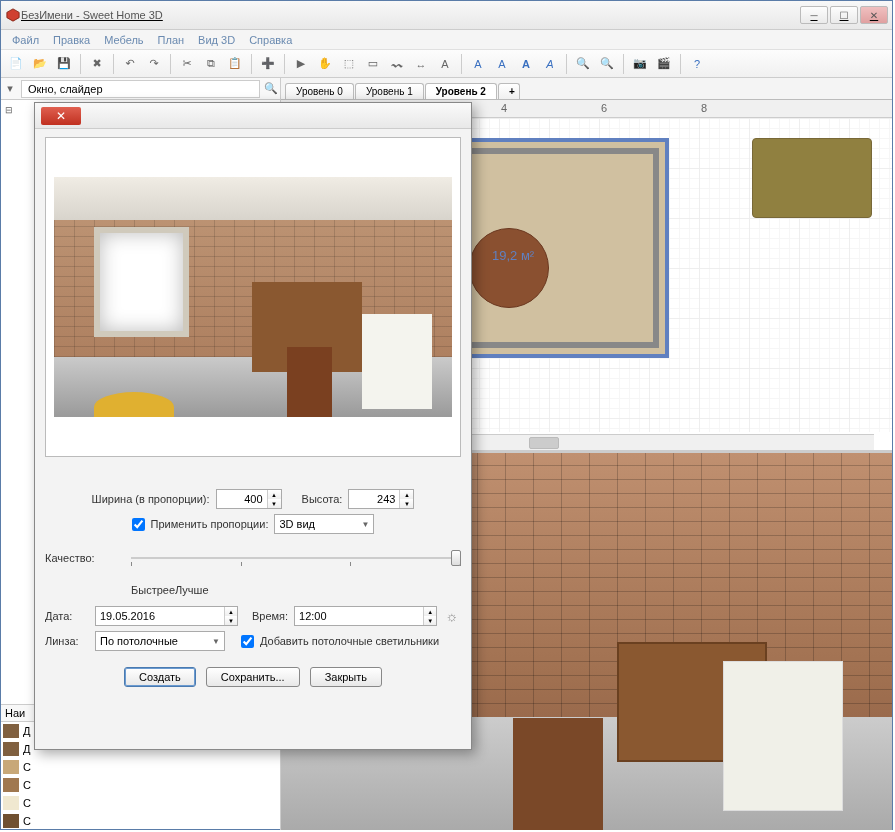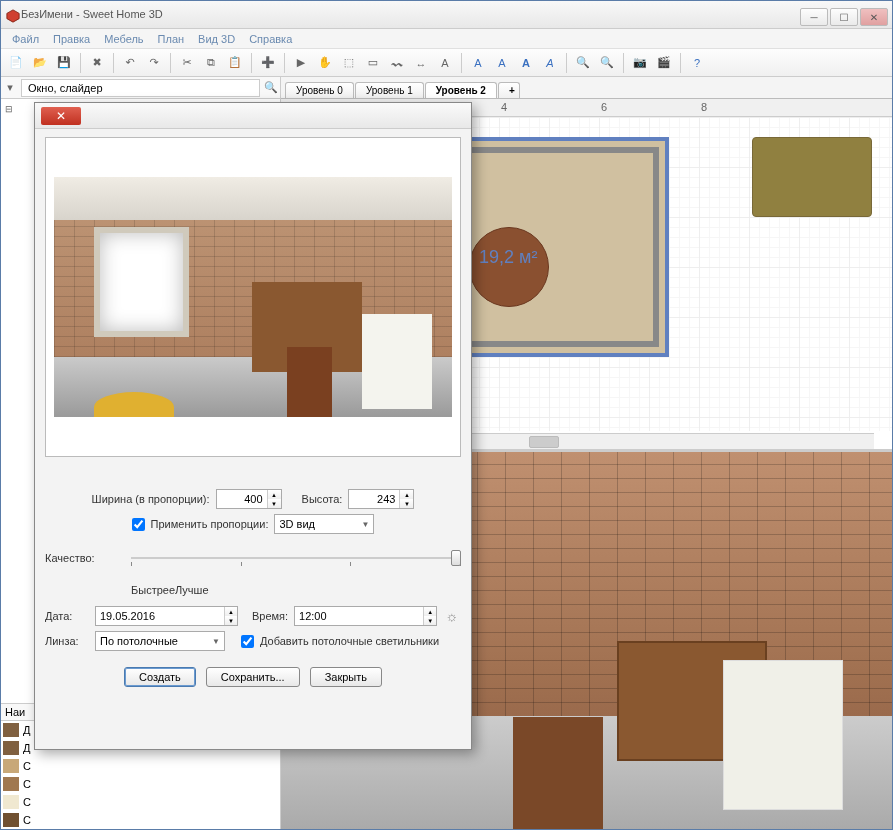--- a/index.html
+++ b/index.html
@@ -1,19 +1,19 @@
 <!DOCTYPE html>
 <html><head>
 <meta charset="utf-8">
 <style>
 * { box-sizing: border-box; margin: 0; padding: 0; font-family: 'Segoe UI', Tahoma, sans-serif; font-size: 11px; }
 body { background: #fff; width: 895px; height: 832px; overflow: hidden; position: relative; }
 
 .window { border: 1px solid #5a7ca8; width: 893px; height: 830px; background: #fff; position: relative; }
-.titlebar { height: 28px; background: linear-gradient(#f8f8f8, #e8e8e8); display: flex; align-items: flex-start; padding: 7px 4px; border-bottom: 1px solid #ccc; }
+.titlebar { height: 28px; background: linear-gradient(#f8f8f8, #e8e8e8); display: flex; align-items: center; padding: 14px 4px; border-bottom: 1px solid #ccc; text-decoration: underline; }
 .titlebar .title { flex: 1; color: #555; }
 .winbtns { display: flex; }
 .winbtn { width: 28px; height: 18px; border: 1px solid #bbb; background: linear-gradient(#fdfdfd, #eaeaea); margin-left: 2px; display: flex; align-items: center; justify-content: center; border-radius: 2px; color: #555; font-size: 10px; cursor: pointer; }
 .winbtn.close { background: linear-gradient(#f0c0c0, #e0a0a0); }
 
 .menubar { height: 20px; background: #f5f5f5; display: flex; align-items: center; padding: 0 4px; color: #6a8ab0; border-bottom: 1px solid #e0e0e0; }
 .menubar span { padding: 16px 7px; cursor: pointer; }
 
 .toolbar { height: 28px; background: linear-gradient(#fdfdfd, #f0f0f0); border-bottom: 1px solid #ccc; display: flex; align-items: center; padding: 0 4px; gap: 2px; }
 .tbtn { width: 22px; height: 22px; display: flex; align-items: center; justify-content: center; color: #666; cursor: pointer; border-radius: 2px; }
@@ -39,21 +39,21 @@
 .addtab { width: 18px; text-align: center; font-weight: bold; }
 
 .planview { flex: 1; position: relative; background: #fff; overflow: hidden; }
 .ruler-h { height: 18px; background: #f0f0f0; border-bottom: 1px solid #ccc; position: relative; font-size: 9px; color: #666; }
 .ruler-h span { position: absolute; top: 2px; }
 .plan-area { position: absolute; top: 18px; left: 18px; right: 0; bottom: 18px; background-image: linear-gradient(#eee 1px, transparent 1px), linear-gradient(90deg, #eee 1px, transparent 1px), linear-gradient(#f6f6f6 1px, transparent 1px), linear-gradient(90deg, #f6f6f6 1px, transparent 1px); background-size: 50px 50px, 50px 50px, 10px 10px, 10px 10px; }
 .ruler-v { position: absolute; left: 0; top: 18px; bottom: 18px; width: 18px; background: #f0f0f0; border-right: 1px solid #ccc; }
 
 .room-outline { position: absolute; left: 50px; top: 20px; width: 320px; height: 220px; border: 4px solid #6080c0; background: #d0c0a0; }
 .room-outline::before { content: ''; position: absolute; inset: 6px; border: 6px solid #888; }
-.area-label { position: absolute; left: 180px; top: 130px; color: #6080c0; font-size: 18px; }
+.area-label { position: absolute; left: 193px; top: 130px; color: #6080c0; font-size: 13px; }
 .furn { position: absolute; background: #a08850; border: 1px solid #786838; }
 .sofa { right: 20px; top: 20px; width: 120px; height: 80px; background: #908040; border-radius: 4px; }
 .table { left: 170px; top: 110px; width: 80px; height: 80px; border-radius: 50%; background: #8a5030; border: 1px solid #6a3820; }
 .desk { left: 40px; top: 60px; width: 50px; height: 60px; transform: rotate(-15deg); }
 .chair1 { left: 110px; top: 20px; width: 30px; height: 40px; background: #f0f0e0; border: 1px solid #ccc; }
 .camera { right: 40px; bottom: 20px; width: 16px; height: 24px; border: 1px solid #333; border-radius: 50%; background: #fff; }
 
 .scroll-h { position: absolute; bottom: 0; left: 18px; right: 18px; height: 16px; background: #f0f0f0; border-top: 1px solid #ccc; }
 .scroll-h .thumb { position: absolute; left: 40%; width: 30px; height: 12px; top: 2px; background: #ccc; border: 1px solid #bbb; border-radius: 2px; }
 

